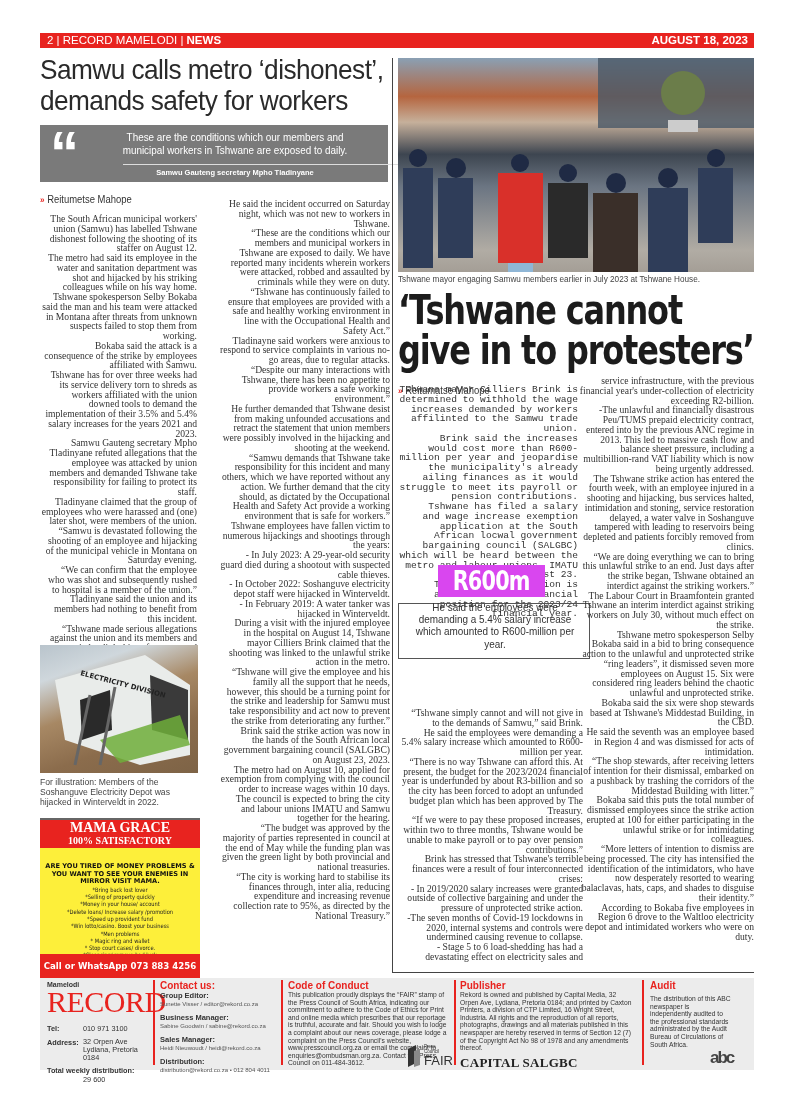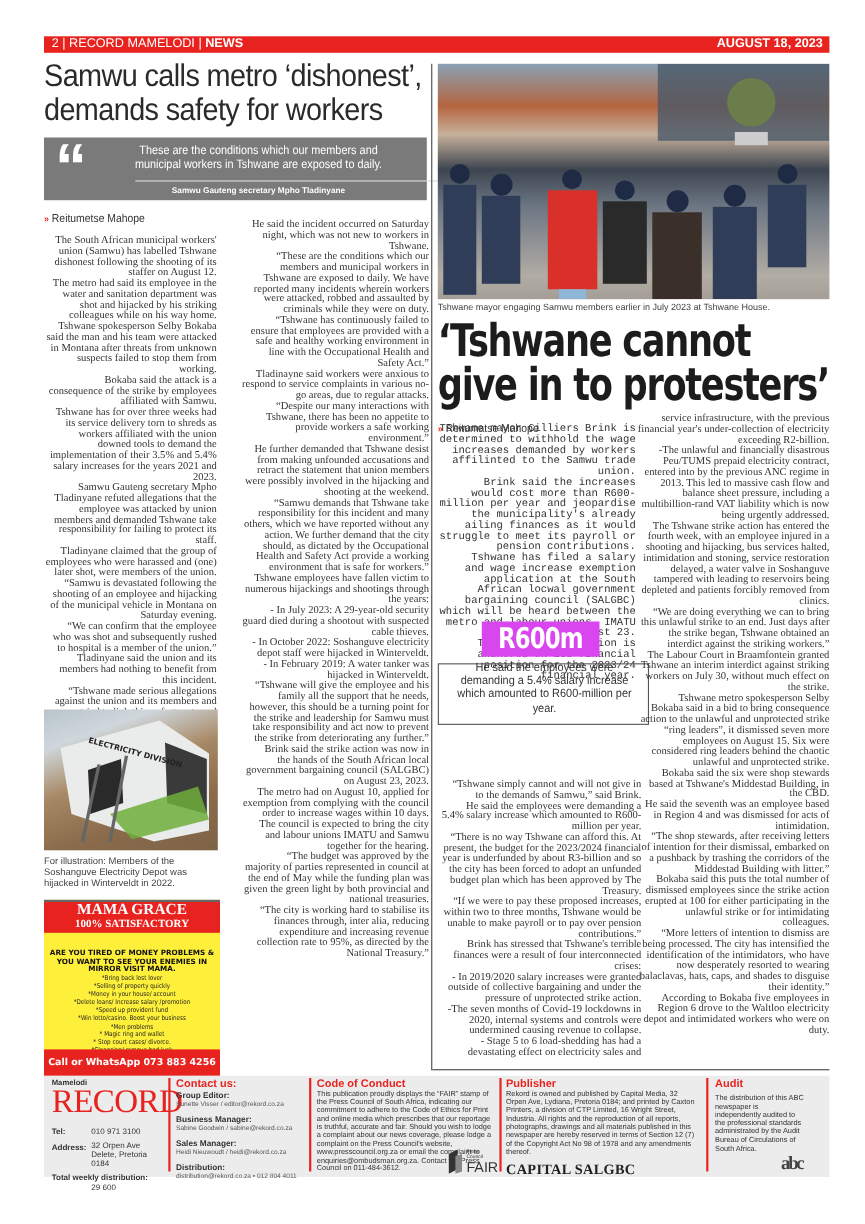--- a/index.html
+++ b/index.html
@@ -147,20 +147,21 @@
     <p>“These are the conditions which our members and municipal workers in Tshwane are exposed to daily. We have reported many incidents wherein workers were attacked, robbed and assaulted by criminals while they were on duty.</p>
     <p>“Tshwane has continuously failed to ensure that employees are provided with a safe and healthy working environment in line with the Occupational Health and Safety Act.”</p>
     <p>Tladinayne said workers were anxious to respond to service complaints in various no-go areas, due to regular attacks.</p>
     <p>“Despite our many interactions with Tshwane, there has been no appetite to provide workers a safe working environment.”</p>
     <p>He further demanded that Tshwane desist from making unfounded accusations and retract the statement that union members were possibly involved in the hijacking and shooting at the weekend.</p>
     <p>“Samwu demands that Tshwane take responsibility for this incident and many others, which we have reported without any action. We further demand that the city should, as dictated by the Occupational Health and Safety Act provide a working environment that is safe for workers.”</p>
     <p>Tshwane employees have fallen victim to numerous hijackings and shootings through the years:</p>
     <p>- In July 2023: A 29-year-old security guard died during a shootout with suspected cable thieves.</p>
     <p>- In October 2022: Soshanguve electricity depot staff were hijacked in Winterveldt.</p>
     <p>- In February 2019: A water tanker was hijacked in Winterveldt.</p>
+    <p>During a visit with the injured employee in the hospital on August 14, Tshwane mayor Cilliers Brink claimed that the shooting was linked to the unlawful strike action in the metro.</p>
     <p>“Tshwane will give the employee and his family all the support that he needs, however, this should be a turning point for the strike and leadership for Samwu must take responsibility and act now to prevent the strike from deteriorating any further.”</p>
     <p>Brink said the strike action was now in the hands of the South African local government bargaining council (SALGBC) on August 23, 2023.</p>
     <p>The metro had on August 10, applied for exemption from complying with the council order to increase wages within 10 days.</p>
     <p>The council is expected to bring the city and labour unions IMATU and Samwu together for the hearing.</p>
     <p>“The budget was approved by the majority of parties represented in council at the end of May while the funding plan was given the green light by both provincial and national treasuries.</p>
     <p>“The city is working hard to stabilise its finances through, inter alia, reducing expenditure and increasing revenue collection rate to 95%, as directed by the National Treasury.”</p>
   </div>
 
 <div class="vrule" style="left:392px;top:58px;width:1px;height:915px;"></div>
 <div class="vrule" style="left:393px;top:972px;width:361px;height:1px;"></div>
@@ -247,21 +248,21 @@
     <div class="rec-big">RECORD</div>
     <div style="position:absolute;top:43px;left:0;font-size:7.3px;width:110px;">
       <div style="display:flex;">
         <span style="width:36px;font-weight:bold;">Tel:</span>
         <span>010 971 3100</span>
       </div>
       <div style="display:flex;margin-top:5px;">
         <span style="width:36px;font-weight:bold;">Address:</span>
         <span style="line-height:8px;">
           <span style="display:block">32 Orpen Ave</span>
-          <span style="display:block">Delete, Pretoria</span>
+          <span style="display:block">Lydiana, Pretoria</span>
           <span style="display:block">0184</span>
         </span>
       </div>
       <div style="margin-top:4px;font-weight:bold;">Total weekly distribution:</div>
       <div style="padding-left:36px;">29 600</div>
     </div>
   </div>
 
   <div class="redbar" style="left:113px;"></div>
   <div class="sec" style="left:120px;top:2px;width:122px;">
@@ -296,15 +297,15 @@
   <div class="sec" style="left:420px;top:2px;width:176px;">
     <div class="ttl">Publisher</div>
     <div class="body">Rekord is owned and published by Capital Media, 32 Orpen Ave, Lydiana, Pretoria 0184; and printed by Caxton Printers, a division of CTP Limited, 16 Wright Street, Industria. All rights and the reproduction of all reports, photographs, drawings and all materials published in this newspaper are hereby reserved in terms of Section 12 (7) of the Copyright Act No 98 of 1978 and any amendments thereof.</div>
     <div style="font-family:'Liberation Serif',serif;font-weight:bold;font-size:13px;color:#222;margin-top:3px;letter-spacing:0.3px;">CAPITAL SALGBC</div>
   </div>
 
   <div class="redbar" style="left:602px;"></div>
   <div class="sec" style="left:610px;top:2px;width:100px;">
     <div class="ttl">Audit</div>
     <div class="body" style="margin-top:4px;width:82px;">The distribution of this ABC newspaper is independently audited to the professional standards administrated by the Audit Bureau of Circulations of South Africa.</div>
-    <div style="position:absolute;left:60px;top:68px;font-family:Liberation Serif, serif;font-weight:bold;font-size:17px;color:#444;letter-spacing:-2px;">abc</div>
+    <div style="position:absolute;left:60px;top:68px;font-family:Liberation Sans, sans-serif;font-weight:bold;font-size:17px;color:#444;letter-spacing:-2px;">abc</div>
   </div>
 </div>
 
 </body></html>

